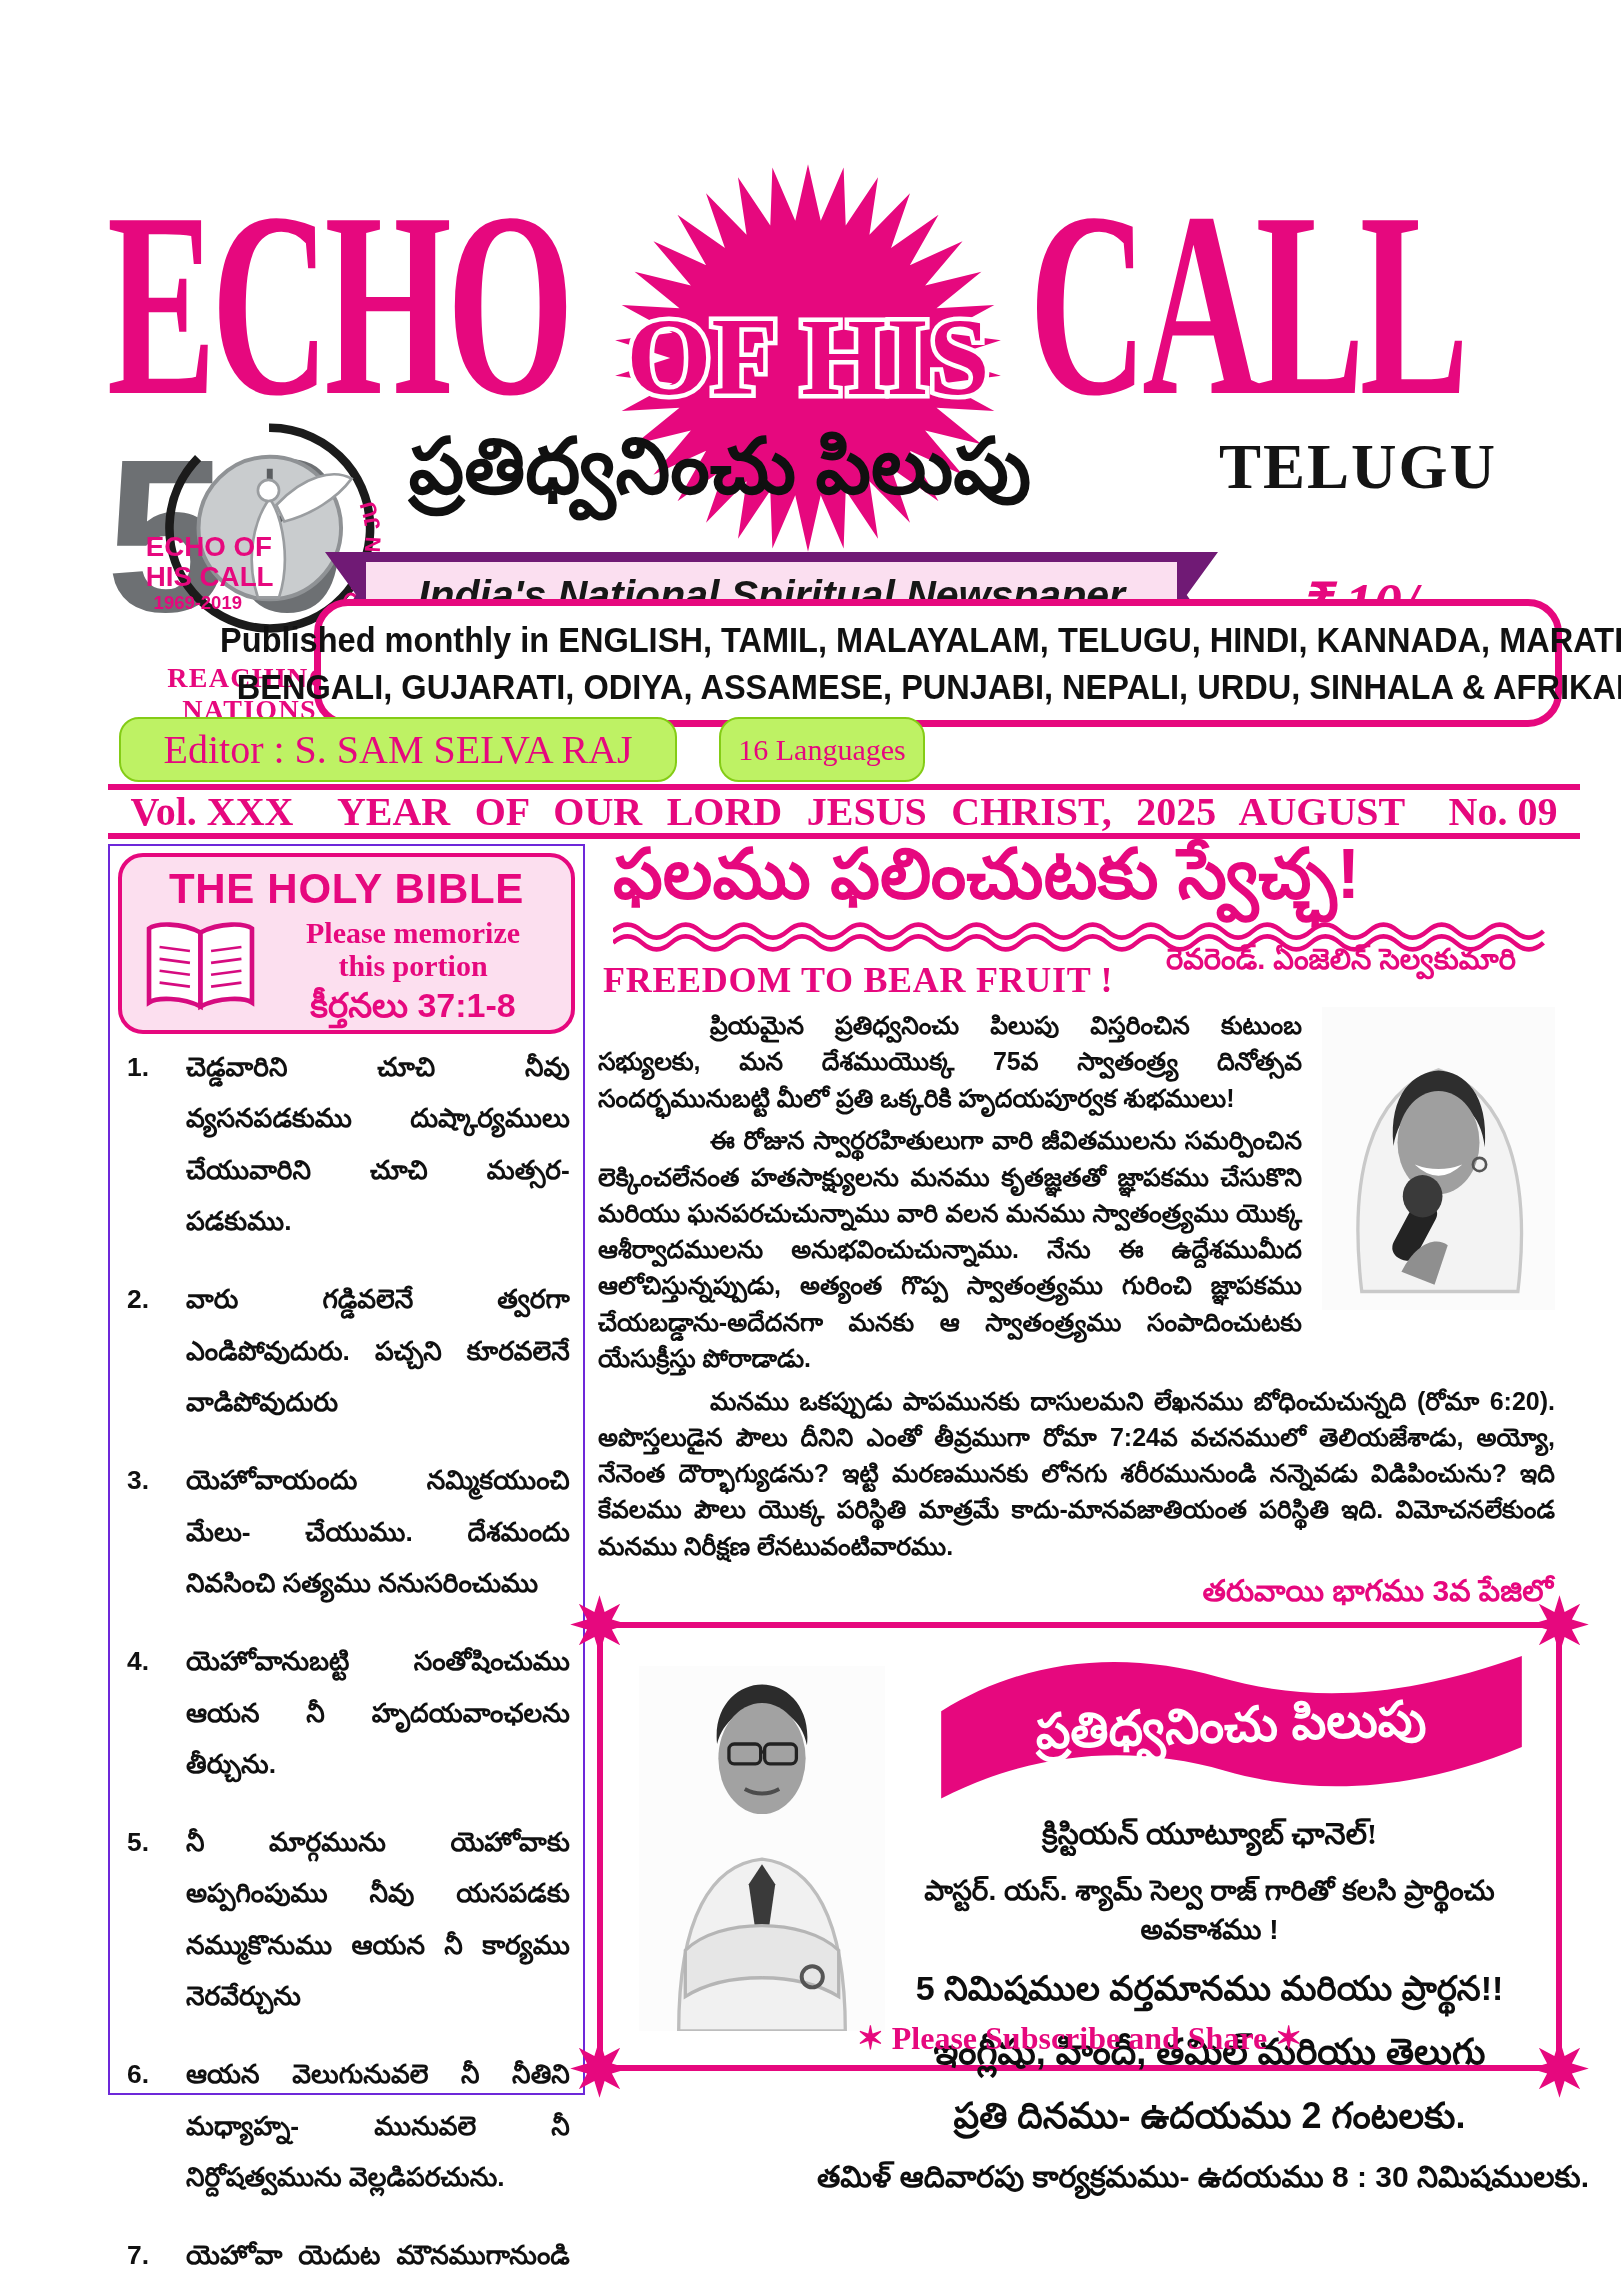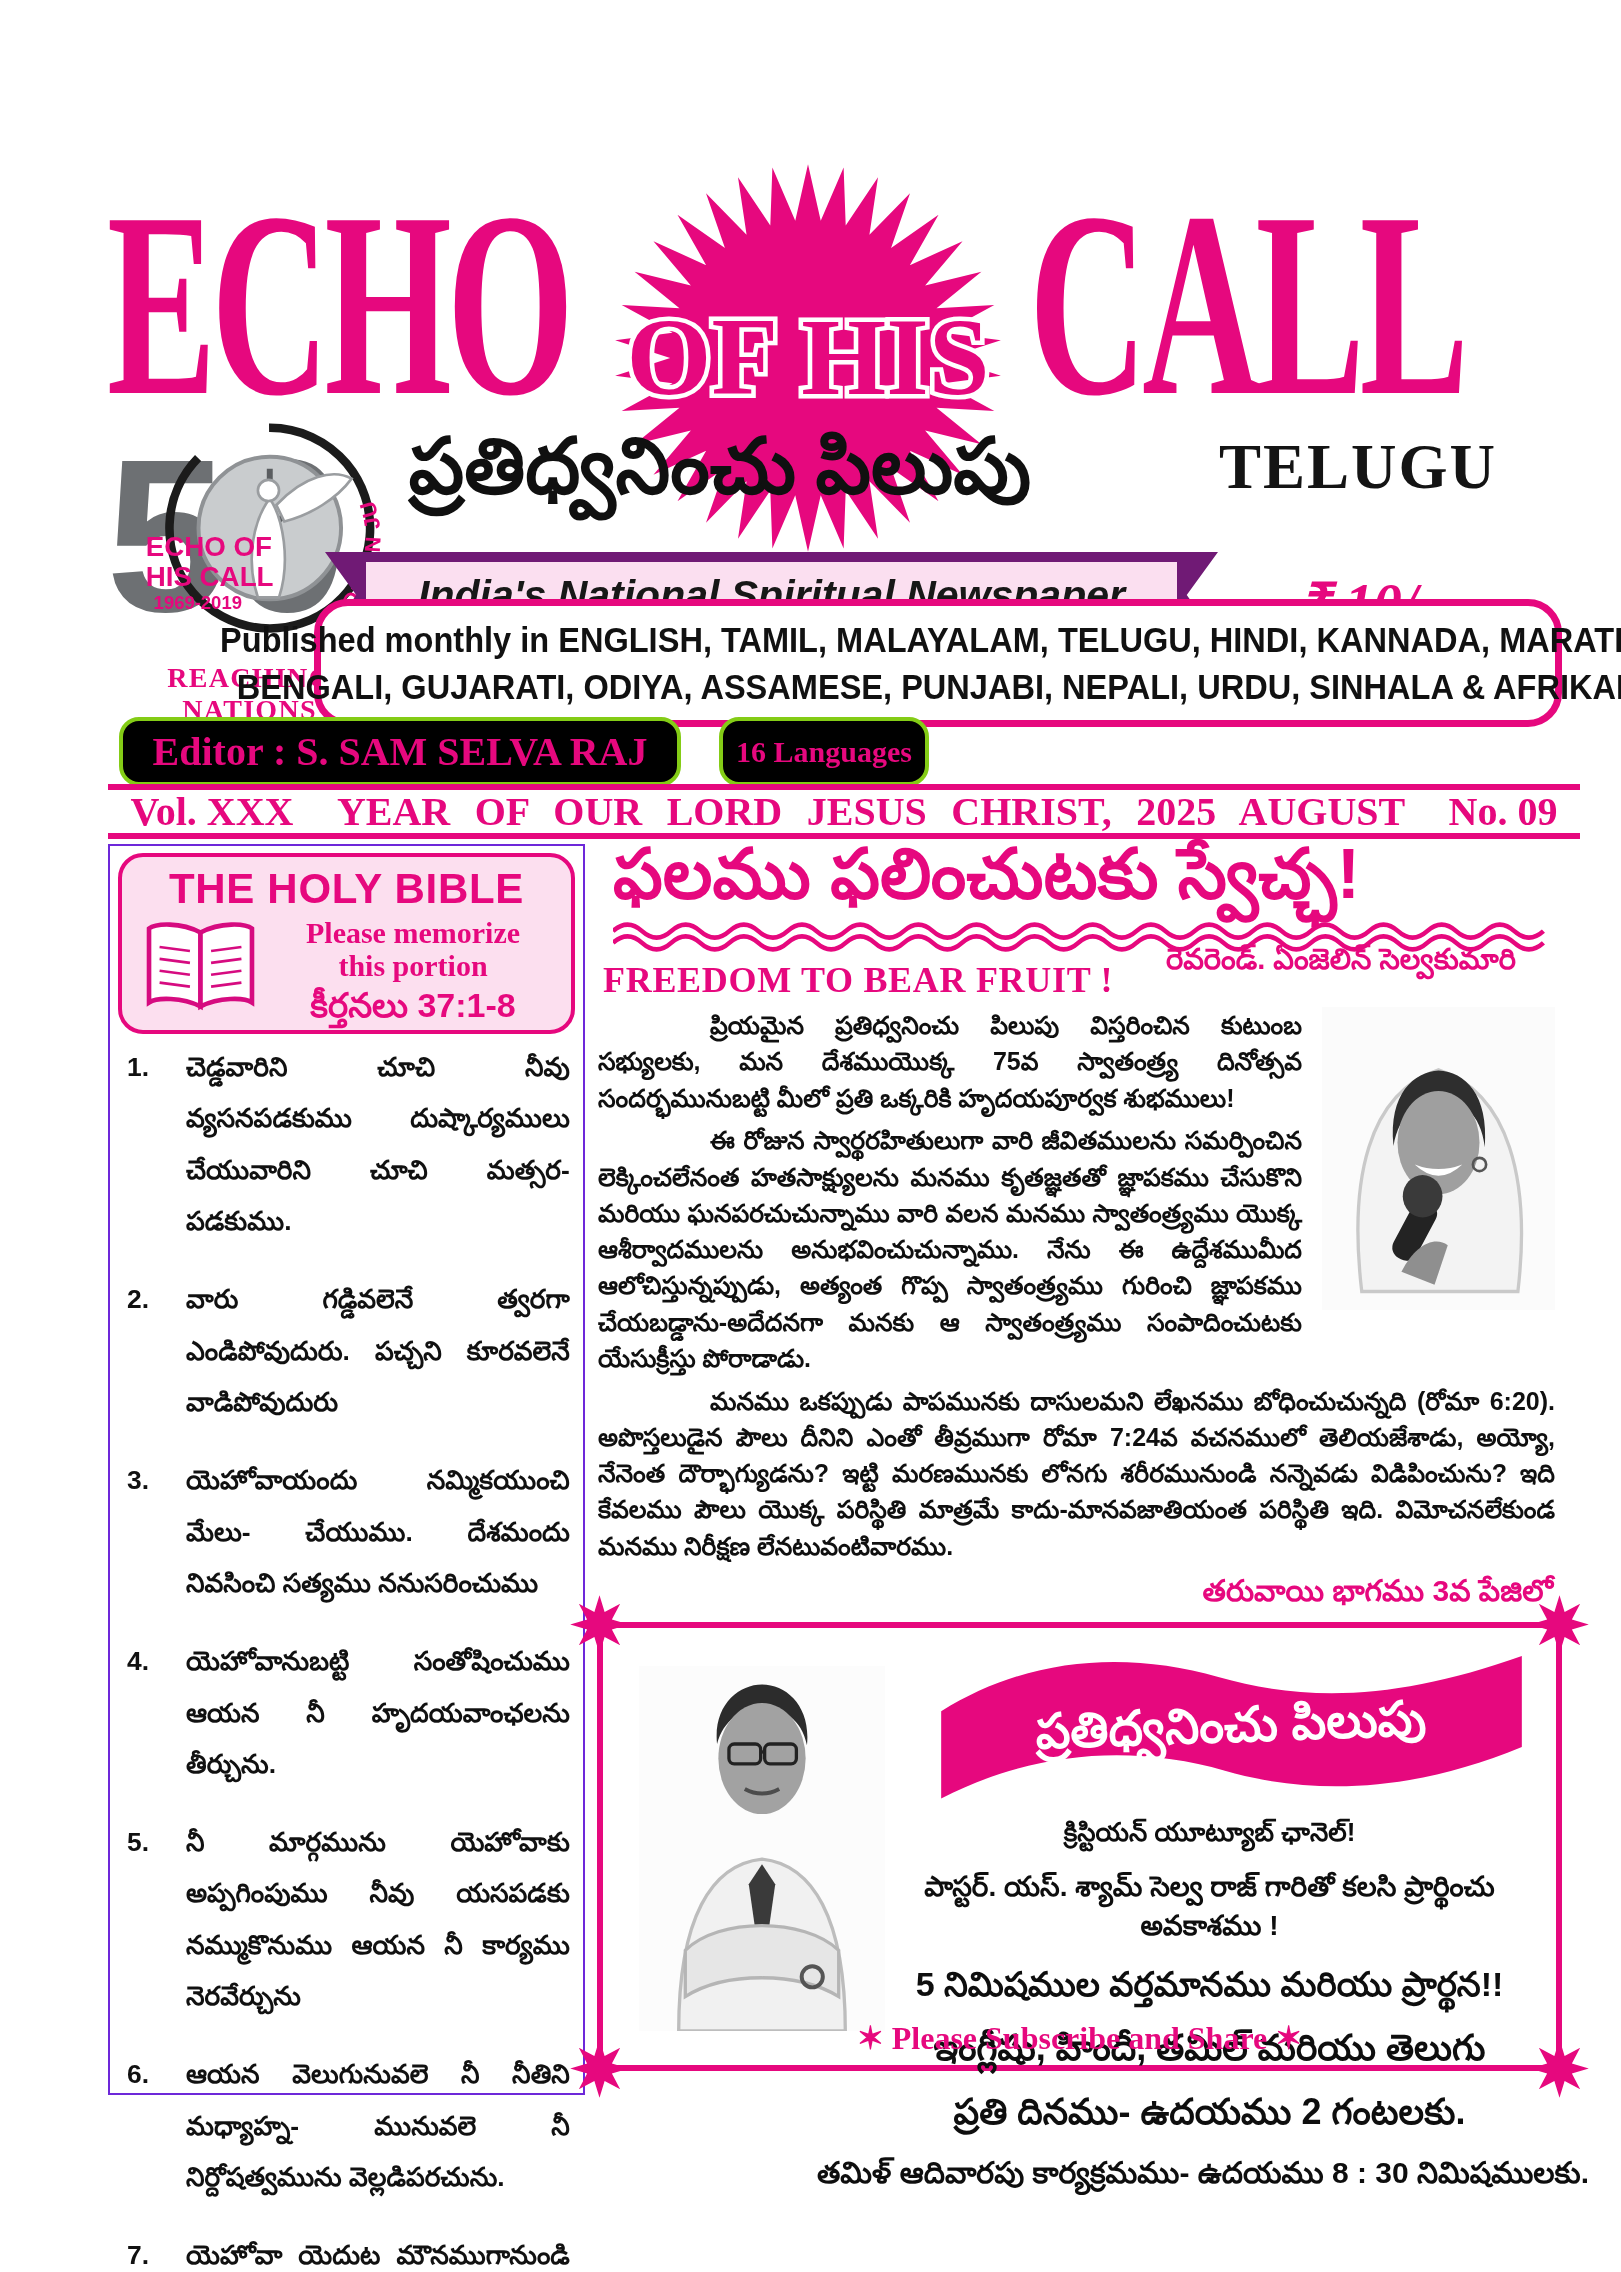--- a/index.html
+++ b/index.html
@@ -29,23 +29,23 @@
           font-size:41px;color:#171717;}
   .price{left:1298px;top:562px;font-size:57px;font-weight:bold;font-style:italic;color:#e6087e;
          font-family:"Liberation Serif",serif;}
   
   .pubbox{left:314px;top:599px;width:1234px;height:114px;border:7.3px solid #e6087e;
           border-radius:34px;background:#fff;display:flex;flex-direction:column;
           align-items:center;justify-content:center;}
   .pubbox div{font-weight:bold;font-size:35px;line-height:1.35;color:#111;white-space:nowrap;
           transform:scaleX(0.93);}
   
-  .ebox{position:absolute;top:717px;height:61px;border:4px solid #84cc16;border-radius:20px;
-        display:flex;align-items:center;justify-content:center;color:#e6087e;font-weight:bold;
-        font-family:"Liberation Serif",serif;background:#000000;}
+  .ebox{position:absolute;top:717px;height:61px;border:2px solid #84cc16;border-radius:20px;
+        display:flex;align-items:center;justify-content:center;color:#e6087e;font-weight:normal;
+        font-family:"Liberation Serif",serif;background:#bef264;}
   #ebox-editor{left:119px;width:554px;font-size:40px;}
   #ebox-lang{left:719px;width:202px;font-size:30px;}
   #ebox-assoc{left:990px;width:559px;font-size:32px;}
   
   .volstrip{left:108px;top:784px;width:1472px;height:55px;border-top:6px solid #e6087e;
             border-bottom:6px solid #e6087e;display:flex;align-items:center;
             justify-content:space-between;padding:0 22.5px;box-sizing:border-box;
             color:#e6087e;font-weight:bold;font-family:"Liberation Serif",serif;font-size:40px;}
   .volstrip .mid{word-spacing:14.5px;}
   
@@ -78,21 +78,21 @@
   #author-photo{float:right;width:233px;height:303px;margin:0 0 12px 20px;}
   .continuation{left:925px;top:1574px;width:628px;text-align:right;color:#e6087e;
           font-weight:bold;font-size:30px;}
   
   .promo{left:597px;top:1622px;width:953px;height:437px;border:6px solid #e6087e;background:#fff;}
   .corner-star{position:absolute;width:61px;height:61px;}
   #pastor-photo{position:absolute;left:36px;top:38px;width:246px;height:365px;}
   #promo-ribbon{position:absolute;left:338px;top:20px;width:581px;height:161px;}
   .promo-lines{position:absolute;left:283px;top:189px;width:647px;text-align:center;}
   .promo-lines div{font-weight:bold;color:#0e0e0e;}
-  .pl0{font-size:26px;margin-bottom:17px;}
+  .pl0{font-size:30px;margin-bottom:17px;font-family:Liberation Serif, serif;}
   .pl1{font-size:28px;margin-bottom:16px;}
   .pl2{font-size:34px;margin-bottom:14.5px;}
   .pl3{font-size:36px;margin-bottom:14.5px;}
   .pl4{font-size:36px;margin-bottom:14.5px;}
   .pl5{font-size:30px;margin-left:-99px;width:832px;}
   .subscribe{position:absolute;left:0;right:0;bottom:8px;text-align:center;color:#e6087e;
              font-weight:bold;font-size:32px;font-family:"Liberation Serif",serif;}
 </style>
 </head>
 <body>

